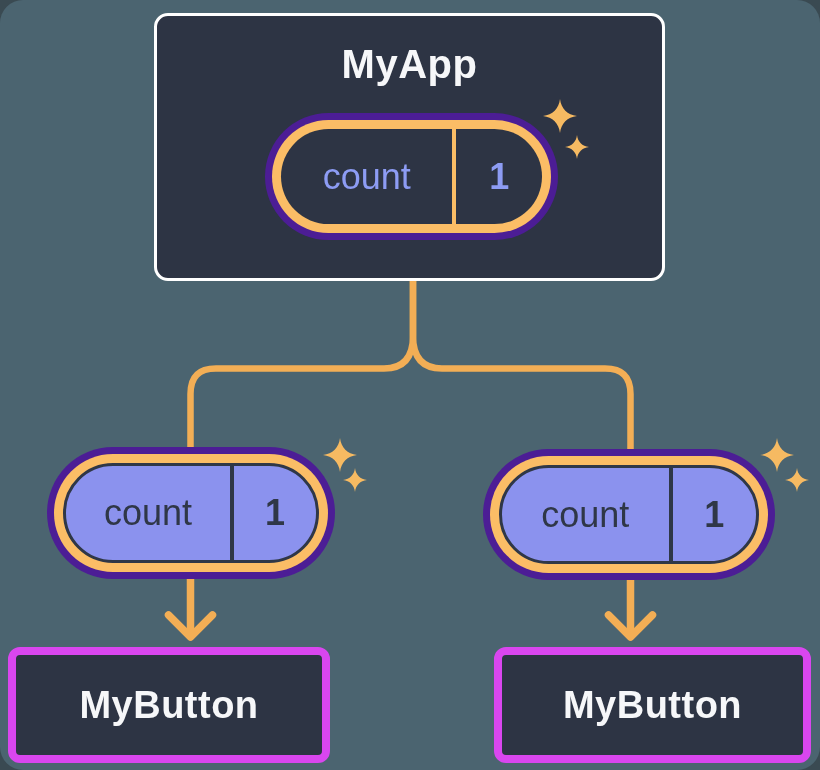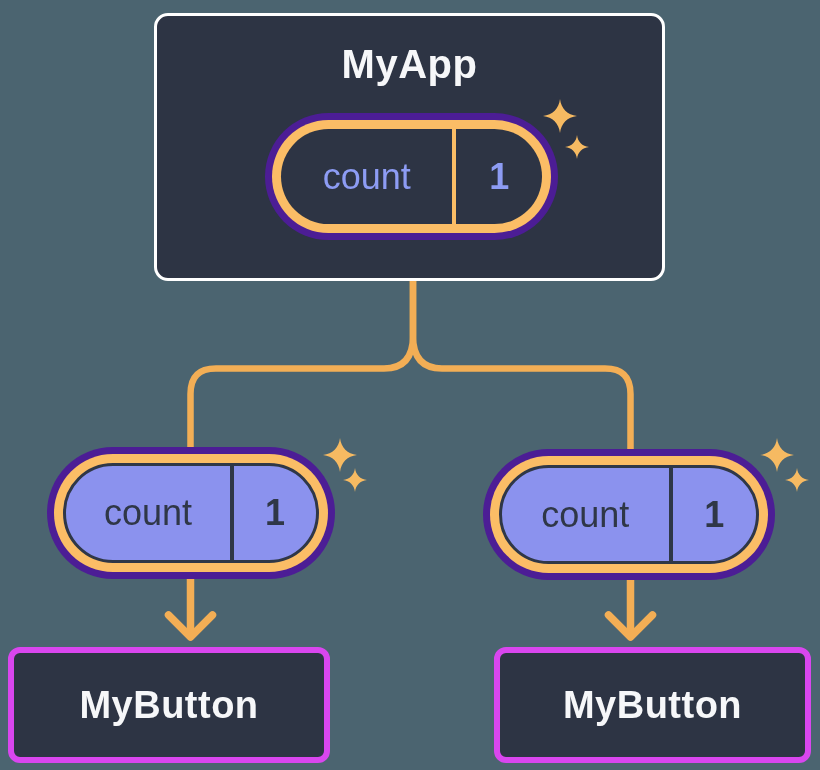--- a/index.html
+++ b/index.html
@@ -2,41 +2,42 @@
 <html><head>
 <meta charset="utf-8">
 <style>
   html,body{margin:0;padding:0;background:#3a4a52;}
   .canvas{
     position:relative;
     width:820px;height:770px;
     background:#4b6470;
     overflow:hidden;
     font-family:"Liberation Sans", sans-serif;
+    border-radius:23px;
   }
   .node-box{
     position:absolute;
     background:#2d3444;
     border:3px solid #ffffff;
     border-radius:14px;
     box-sizing:border-box;
   }
   .node-title{
     position:absolute;
     width:100%;
     text-align:center;
     color:#f6f7f9;
     font-size:40px;
     font-weight:600;
     letter-spacing:0.5px;
   }
   .button-box{
     position:absolute;
     background:#2d3444;
-    border:6px solid #d946ef;
+    border:8px solid #d946ef;
     border-radius:12px;
     box-sizing:border-box;
     display:flex;
     align-items:center;
     justify-content:center;
   }
   .button-box .node-label{
     color:#f6f7f9;
     font-size:38px;
     font-weight:600;

